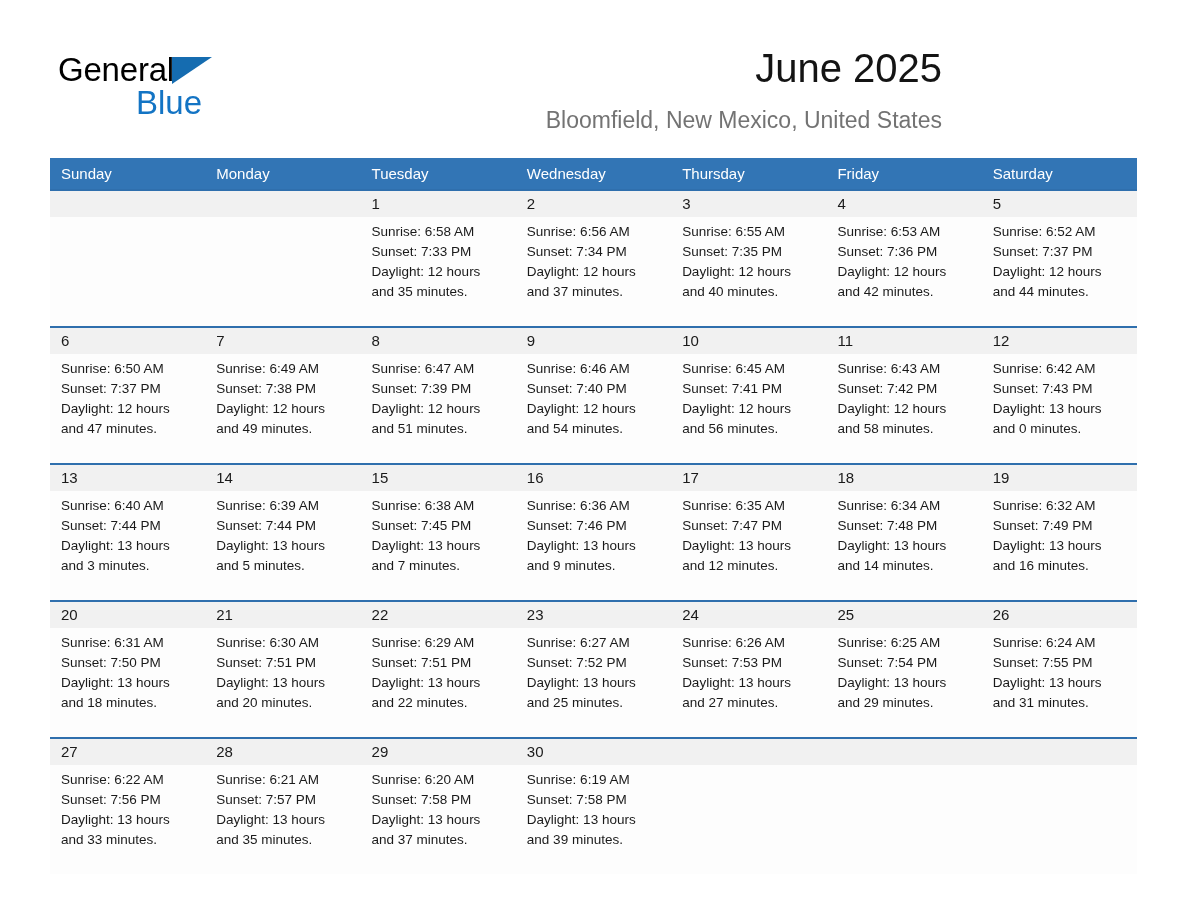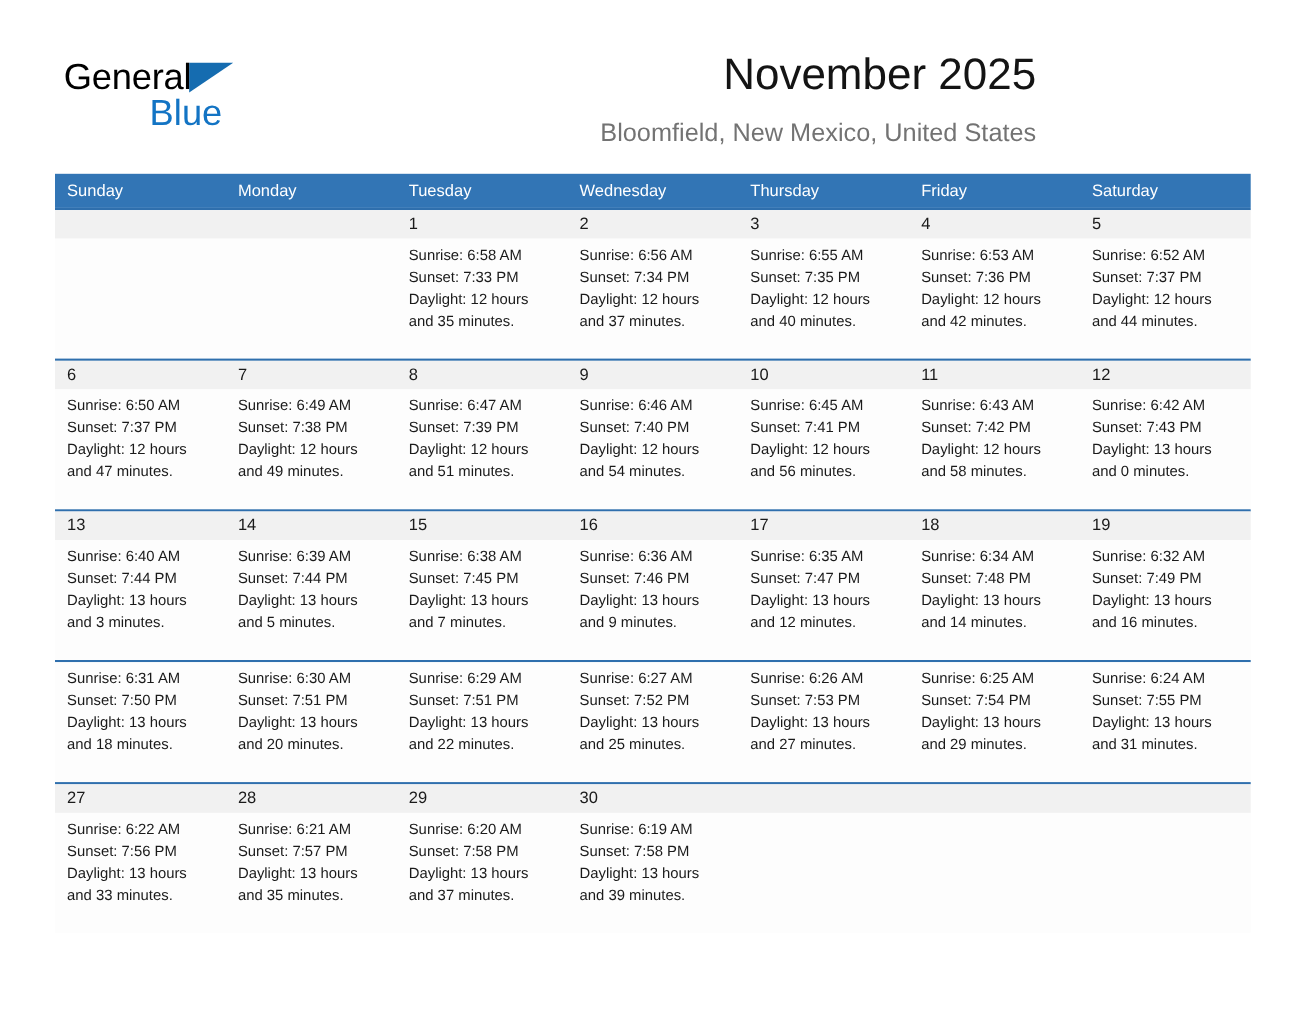--- a/index.html
+++ b/index.html
@@ -151,21 +151,21 @@
 </head>
 <body>
 
 <div class="page">
 
   <div class="header">
     <div class="logo">
       <span class="logo-line1">General</span><span class="logo-tri"></span>
       <span class="logo-line2">Blue</span>
     </div>
-    <div class="title">November 2025</div>
+    <div class="title">June 2025</div>
     <div class="subtitle">Bloomfield, New Mexico, United States</div>
   </div>
 
   <div class="calendar">
     <div class="cal-head">
       <div class="hcell">Sunday</div>
       <div class="hcell">Monday</div>
       <div class="hcell">Tuesday</div>
       <div class="hcell">Wednesday</div>
       <div class="hcell">Thursday</div>
@@ -314,20 +314,29 @@
         </div>
         <div class="dcell">
           <div class="line">Sunrise: 6:32 AM</div>
           <div class="line">Sunset: 7:49 PM</div>
           <div class="daylight">Daylight: 13 hours and 16 minutes.</div>
         </div>
       </div>
     </div>
 
     <div class="week">
+      <div class="daynums">
+        <div class="ncell">20</div>
+        <div class="ncell">21</div>
+        <div class="ncell">22</div>
+        <div class="ncell">23</div>
+        <div class="ncell">24</div>
+        <div class="ncell">25</div>
+        <div class="ncell">26</div>
+      </div>
       <div class="details">
         <div class="dcell">
           <div class="line">Sunrise: 6:31 AM</div>
           <div class="line">Sunset: 7:50 PM</div>
           <div class="daylight">Daylight: 13 hours and 18 minutes.</div>
         </div>
         <div class="dcell">
           <div class="line">Sunrise: 6:30 AM</div>
           <div class="line">Sunset: 7:51 PM</div>
           <div class="daylight">Daylight: 13 hours and 20 minutes.</div>

